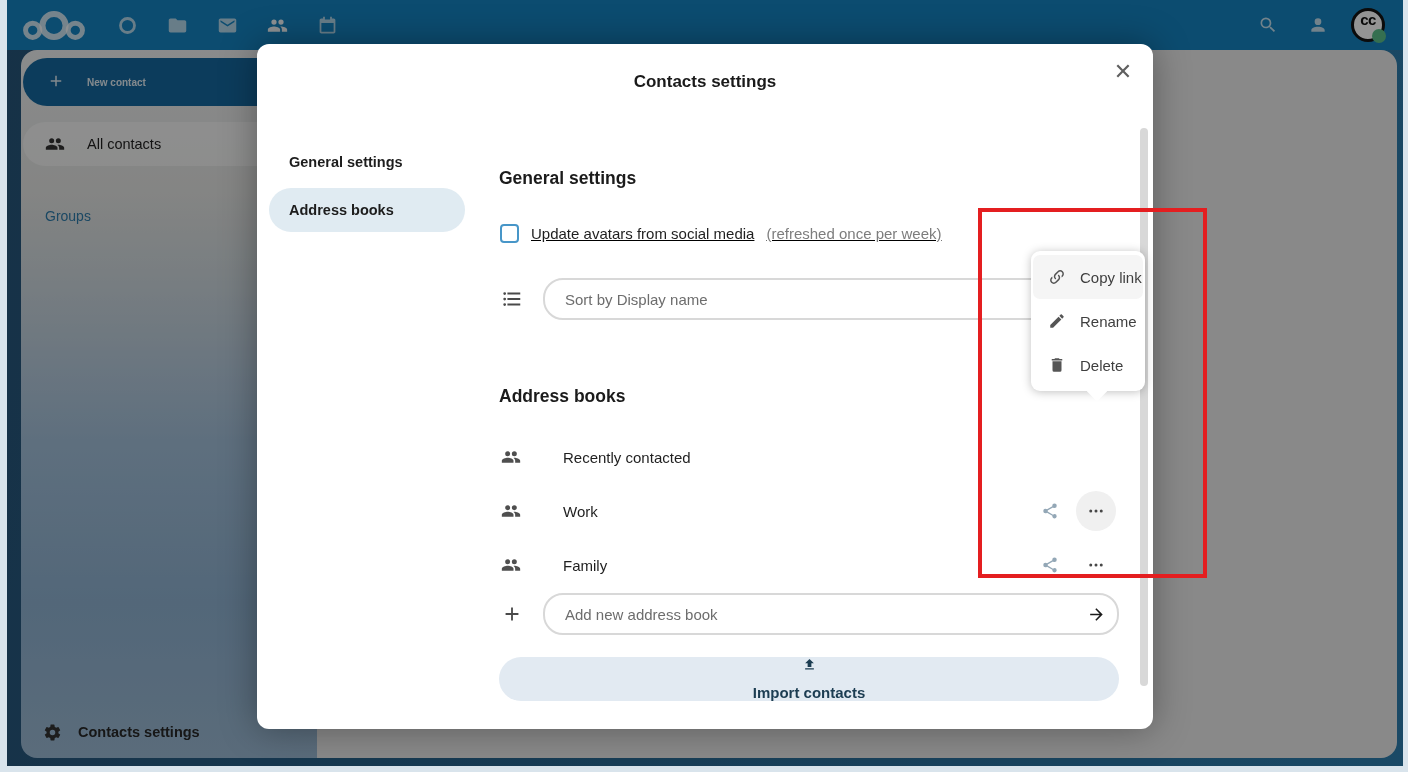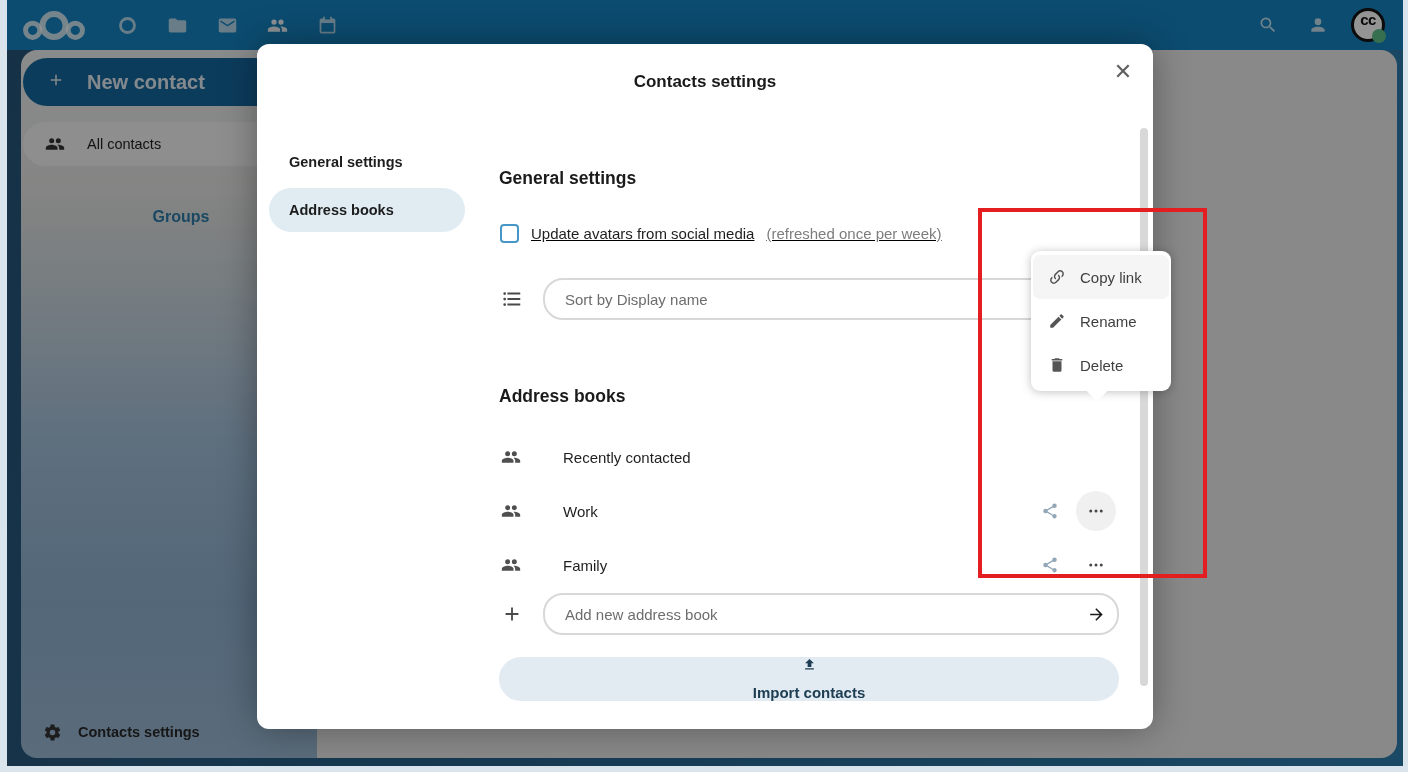--- a/index.html
+++ b/index.html
@@ -21,27 +21,27 @@
   .tb-btn svg { width:20px; height:20px; }
   .avatar { position:relative; width:34px; height:34px; border-radius:50%; background:#fff; border:3px solid #141414;
             display:flex; align-items:flex-start; justify-content:center; font-weight:700; font-size:15px; color:#111; cursor:pointer; letter-spacing:-.5px;}
   .status-dot { position:absolute; right:-4px; bottom:-4px; width:14px; height:14px; border-radius:50%; background:#5cc08a; }
 
   
   .app { position:absolute; left:14px; right:6px; top:50px; bottom:8px; border-radius:16px; overflow:hidden; display:flex; }
   .sidebar { width:296px; display:flex; flex-direction:column;
      background:linear-gradient(180deg,#eef0f1 0%,#e4e5e3 20%,#ccd7de 34%,#a3c0da 55%,#8fb2d1 78%,#9cbad4 100%); }
   .newcontact-btn { margin:8px 14px 0 2px; height:48px; border-radius:24px; background:#15689f;
-     display:flex; align-items:center; color:rgba(255,255,255,.88); font-size:20px; font-weight:700; cursor:pointer; }
+     display:flex; align-items:center; color:rgba(255,255,255,.88); font-size:10px; font-weight:700; cursor:pointer; }
   .newcontact-btn .plus { margin:0 22px 0 24px; font-weight:400; }
   .newcontact-btn svg { width:18px; height:18px; }
   .side-item { margin:16px 14px 0 2px; height:44px; border-radius:22px; background:rgba(255,255,255,.5);
      display:flex; align-items:center; color:#1f1f1f; font-size:14.5px; cursor:pointer; }
   .side-item svg { width:20px; height:20px; margin:0 22px 0 22px; color:#333; }
-  .groups-label { margin:42px 0 0 24px; color:#2e7cab; font-weight:700; font-size:16px;text-align:center; }
+  .groups-label { margin:42px 0 0 24px; color:#2e7cab; font-weight:400; font-size:14px; }
   .side-spacer { flex:1; }
   .side-footer { height:52px; display:flex; align-items:center; color:#282828; font-weight:700; font-size:14.5px; cursor:pointer; }
   .side-footer svg { width:19px; height:19px; margin:0 16px 0 22px; color:#333; }
   .maincontent { flex:1; background:#ededed; }
 
   
   .overlay { position:absolute; left:7px; right:5px; top:0; bottom:6px; background:rgba(0,0,0,.42); z-index:40; }
 
   
   .modal { position:absolute; left:257px; top:44px; width:896px; height:685px; background:#fff; border-radius:12px;
@@ -87,21 +87,21 @@
   .arrow-btn svg { width:19px; height:19px; }
 
   .import-btn { position:absolute; left:242px; top:613px; width:620px; height:44px; border:none; border-radius:22px;
            background:#e2eaf2; color:#1c3d52; font-size:15px; font-weight:700; cursor:pointer; font-family:inherit;
            display:flex; align-items:center; justify-content:center; gap:12px;flex-direction:column; }
   .import-btn svg { width:17px; height:17px; }
 
   .modal-scrollbar { position:absolute; right:5px; top:84px; width:8px; height:558px; border-radius:4px; background:#d8d8d8; cursor:pointer; }
 
   
-  .ctx-menu { position:absolute; left:1031px; top:251px; width:140px; background:#fff; border-radius:9px; z-index:55;
+  .ctx-menu { position:absolute; left:1031px; top:251px; width:114px; background:#fff; border-radius:9px; z-index:55;
            box-shadow:0 1px 10px rgba(0,0,0,.25); padding:4px 0; }
   .ctx-tail { position:absolute; left:58px; bottom:-7px; width:16px; height:16px; background:#fff; transform:rotate(45deg); border-radius:2px; }
   .ctx-item { position:relative; height:44px; margin:0 2px; border-radius:7px; display:flex; align-items:center; gap:14px;
            padding-left:15px; font-size:15px; color:#3f3f3f; cursor:pointer; background:#fff; }
   .ctx-item.highlight { background:#f5f5f5; }
   .ctx-item svg { width:18px; height:18px; color:#555; flex:none; }
   .ctx-check { width:19px; height:19px; border-radius:4px; background:#4796c8; display:flex; align-items:center; justify-content:center; flex:none; }
   .ctx-check svg { width:14px; height:14px; color:#fff; }
 
   

